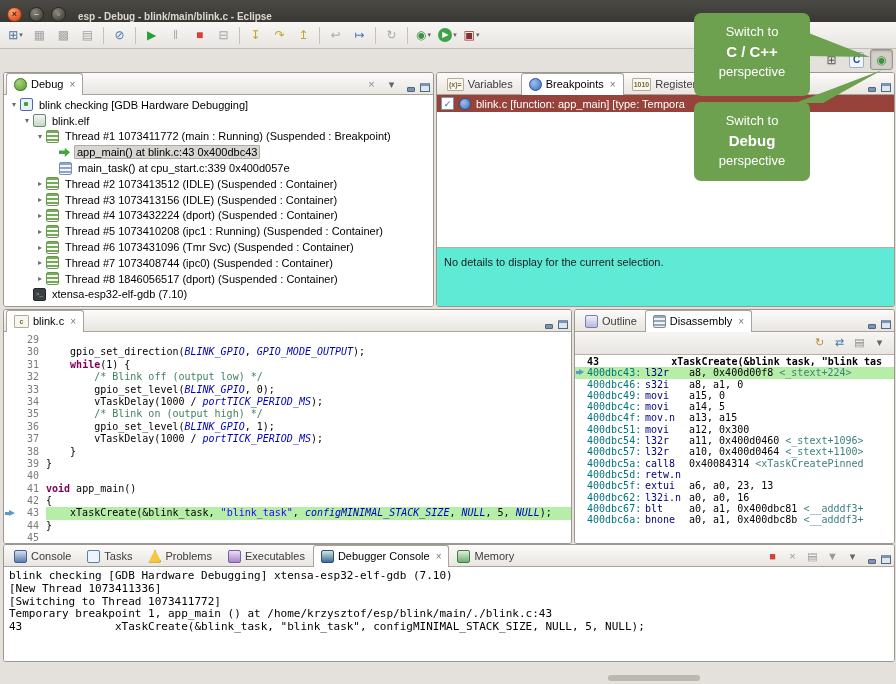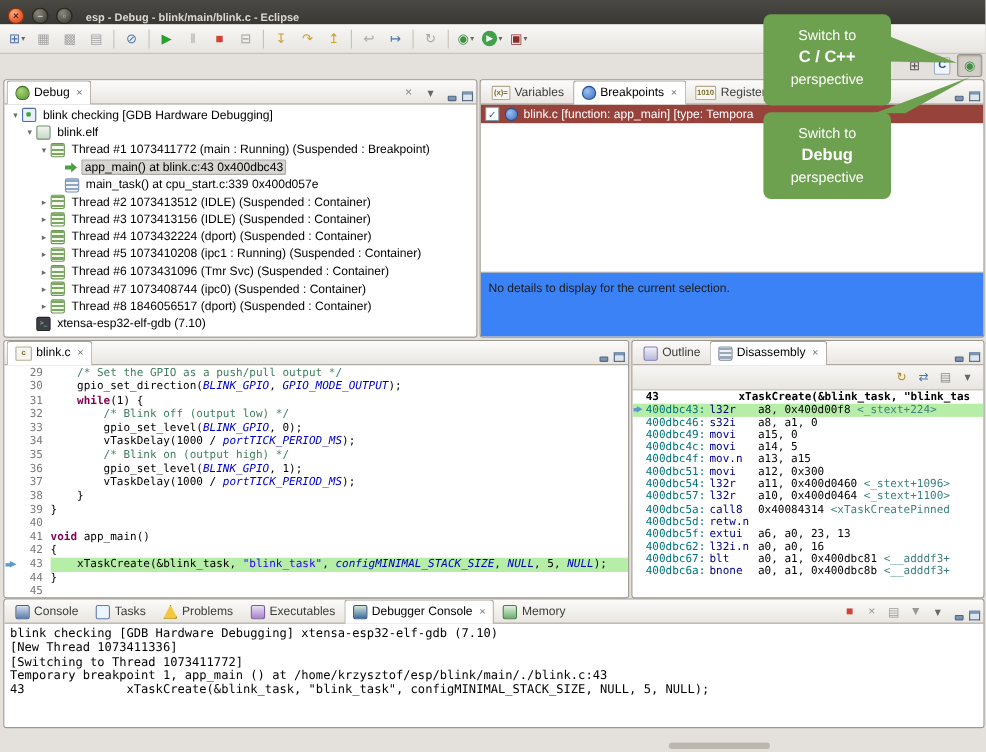--- a/index.html
+++ b/index.html
@@ -87,21 +87,21 @@
   .ni-gdb::after{content:">_"}
   .trow .lbl{padding:1px 2px}
   .trow.sel .lbl{background:#d8d6d3;border:1px solid #aeaca8;padding:0 2px;border-radius:1px}
   
   .bp-list{height:152px;flex:none;background:#fff;border-bottom:1px solid #b5b1aa}
   .bp-row{display:flex;align-items:center;gap:5px;height:17px;padding:0 4px;background:#97423a;color:#fff;font-size:11px;white-space:nowrap;overflow:hidden}
   .cb{width:11px;height:11px;flex:none;background:#fff;border:1px solid #7e96aa;display:inline-flex;align-items:center;justify-content:center;
       font-size:9px;color:#2d5fae;border-radius:1px}
   .cb::after{content:"✓"}
   .bp-dot{width:10px;height:10px;flex:none;border-radius:50%;background:radial-gradient(circle at 35% 35%,#9cc0ef,#3a6ebf);border:1px solid #24508f}
-  .bp-details{flex:1;background:#3b82f6;font-size:11px;color:#1c1c1c;padding:8px 7px}
+  .bp-details{flex:1;background:#5eead4;font-size:11px;color:#1c1c1c;padding:8px 7px}
   
   .code{flex:1;background:#fff;font-family:"DejaVu Sans Mono",monospace;font-size:10px;line-height:12.4px;overflow:hidden;padding-top:2px}
   .cline{display:flex;height:12.4px}
   .lmark{width:13px;flex:none;position:relative}
   .lnum{width:22px;flex:none;text-align:right;color:#7a7a7a;padding-right:7px}
   .ltext{flex:1;white-space:pre;overflow:hidden}
   .cline.hl .ltext{background:#b6eda7}
   .ipa{position:absolute;left:5px;top:2.4px;width:0;height:0;border:3.6px solid transparent;border-left:6px solid #5b9ac9}
   .ipa-tail{position:absolute;left:1px;top:4.6px;width:5px;height:3px;background:#5b9ac9}
   .cm{color:#3F7F5F}.kw{color:#7F0055;font-weight:bold}.str{color:#2A00FF}.mac{color:#0000C0;font-style:italic}
@@ -351,21 +351,21 @@
         </div>
       </div>
     <span class="spacer"></span>
     <span class="mm min"></span>
     <span class="mm max"></span>
   </div>
   <div class="code" id="code-area">
       <div class="cline">
         <span class="lmark"></span>
         <span class="lnum">29</span>
-        <span class="ltext"><span>    </span><span class="cm">/* Set the GPIO as a push/pull output */</span></span>
+        <span class="ltext"><span>    </span></span>
       </div>
       <div class="cline">
         <span class="lmark"></span>
         <span class="lnum">30</span>
         <span class="ltext"><span>    gpio_set_direction(</span><span class="mac">BLINK_GPIO</span><span>, </span><span class="mac">GPIO_MODE_OUTPUT</span><span>);</span></span>
       </div>
       <div class="cline">
         <span class="lmark"></span>
         <span class="lnum">31</span>
         <span class="ltext"><span>    </span><span class="kw">while</span><span>(1) {</span></span>

